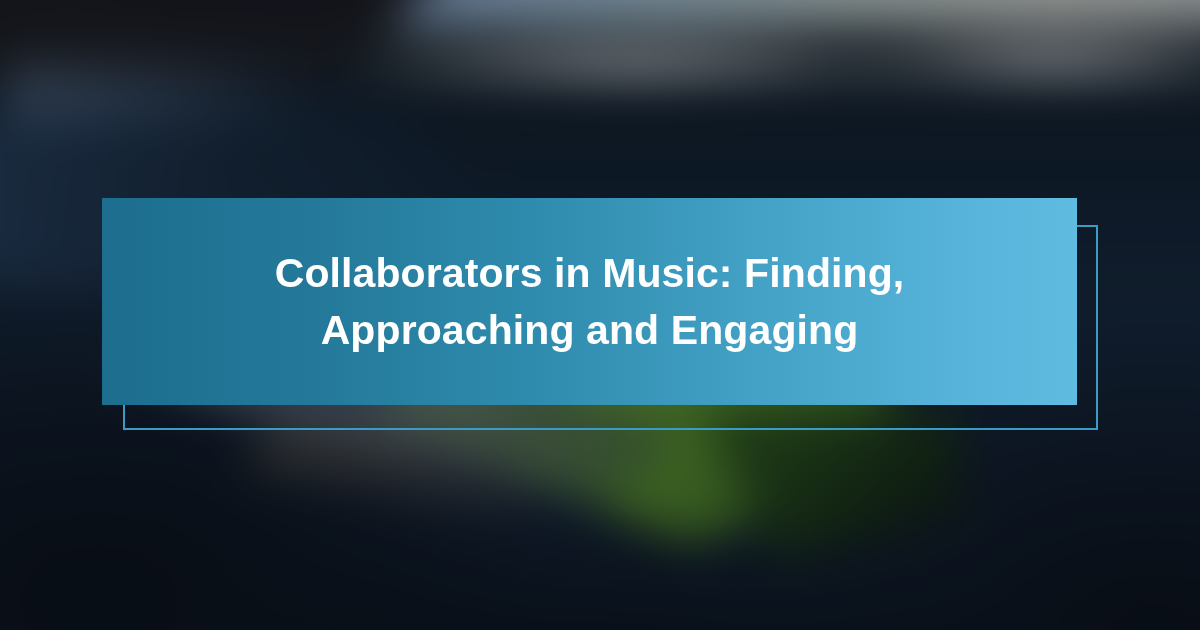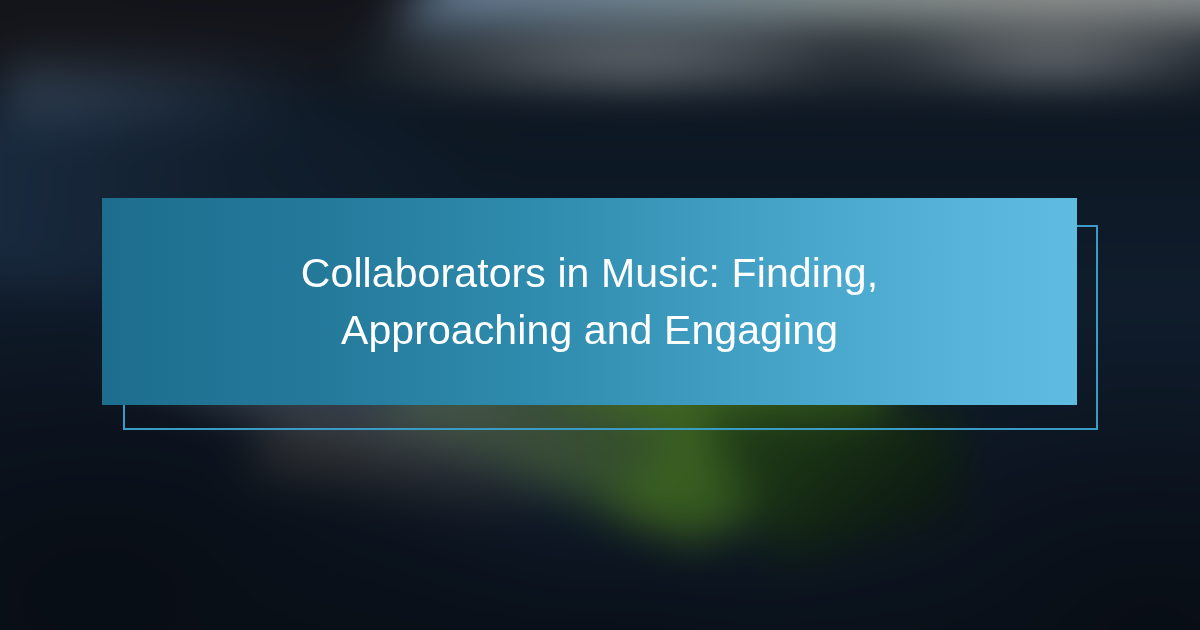--- a/index.html
+++ b/index.html
@@ -167,21 +167,21 @@
     display: flex;
     align-items: center;
     justify-content: center;
     box-sizing: border-box;
     padding: 0 56px;
   }
   .title-text {
     margin: 0;
     color: #ffffff;
     font-size: 41px;
-    font-weight: 400;
+    font-weight: 700;
     line-height: 57px;
     text-align: center;
     letter-spacing: .1px;
     max-width: 640px;
   }
 </style>
 </head>
 <body>
 
 <div id="card-root">

